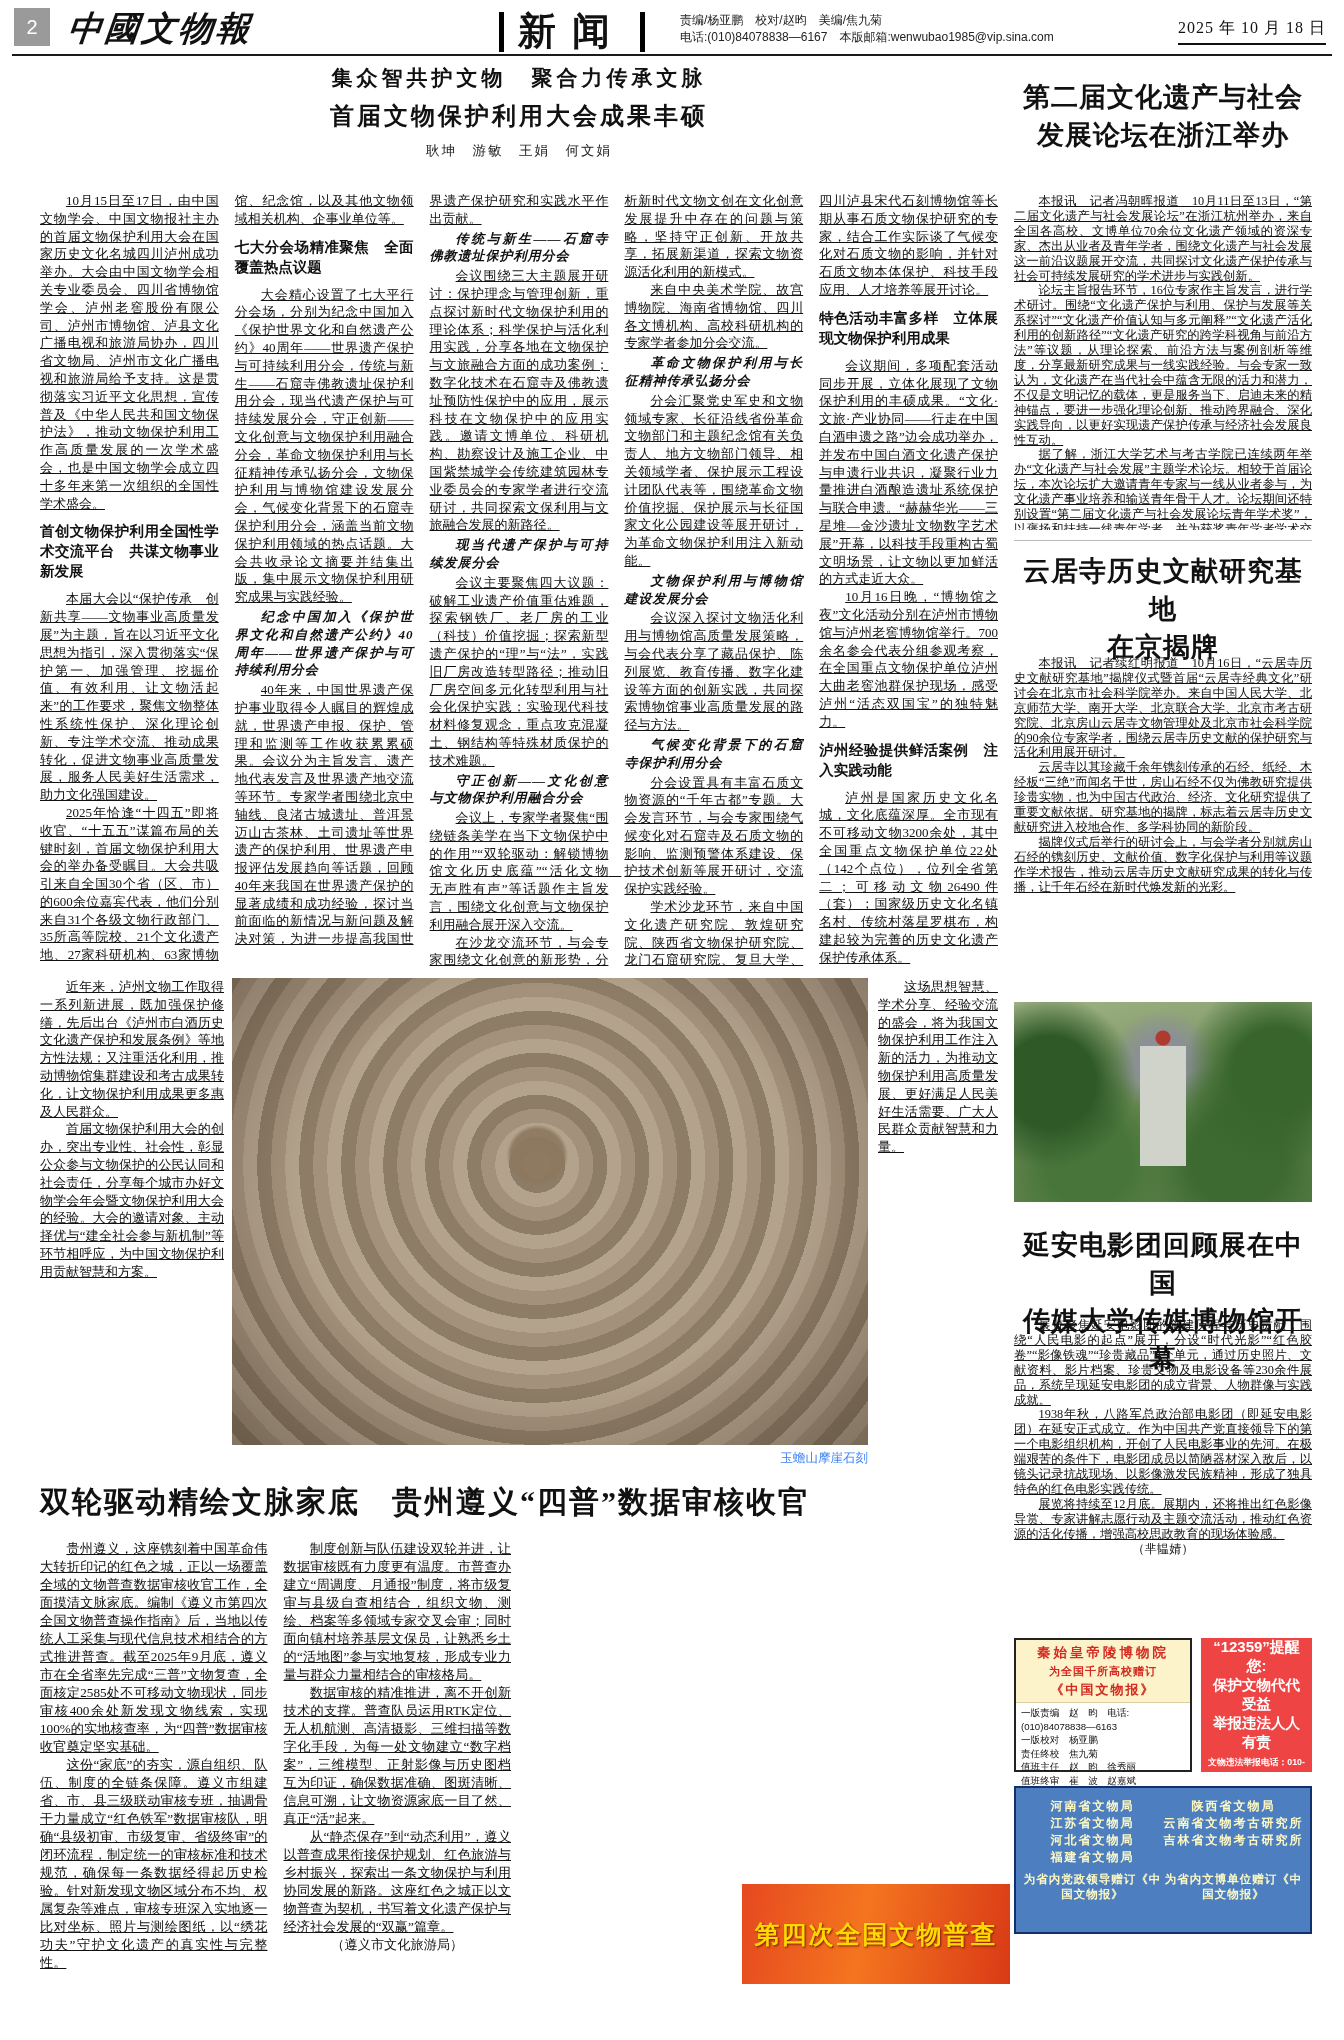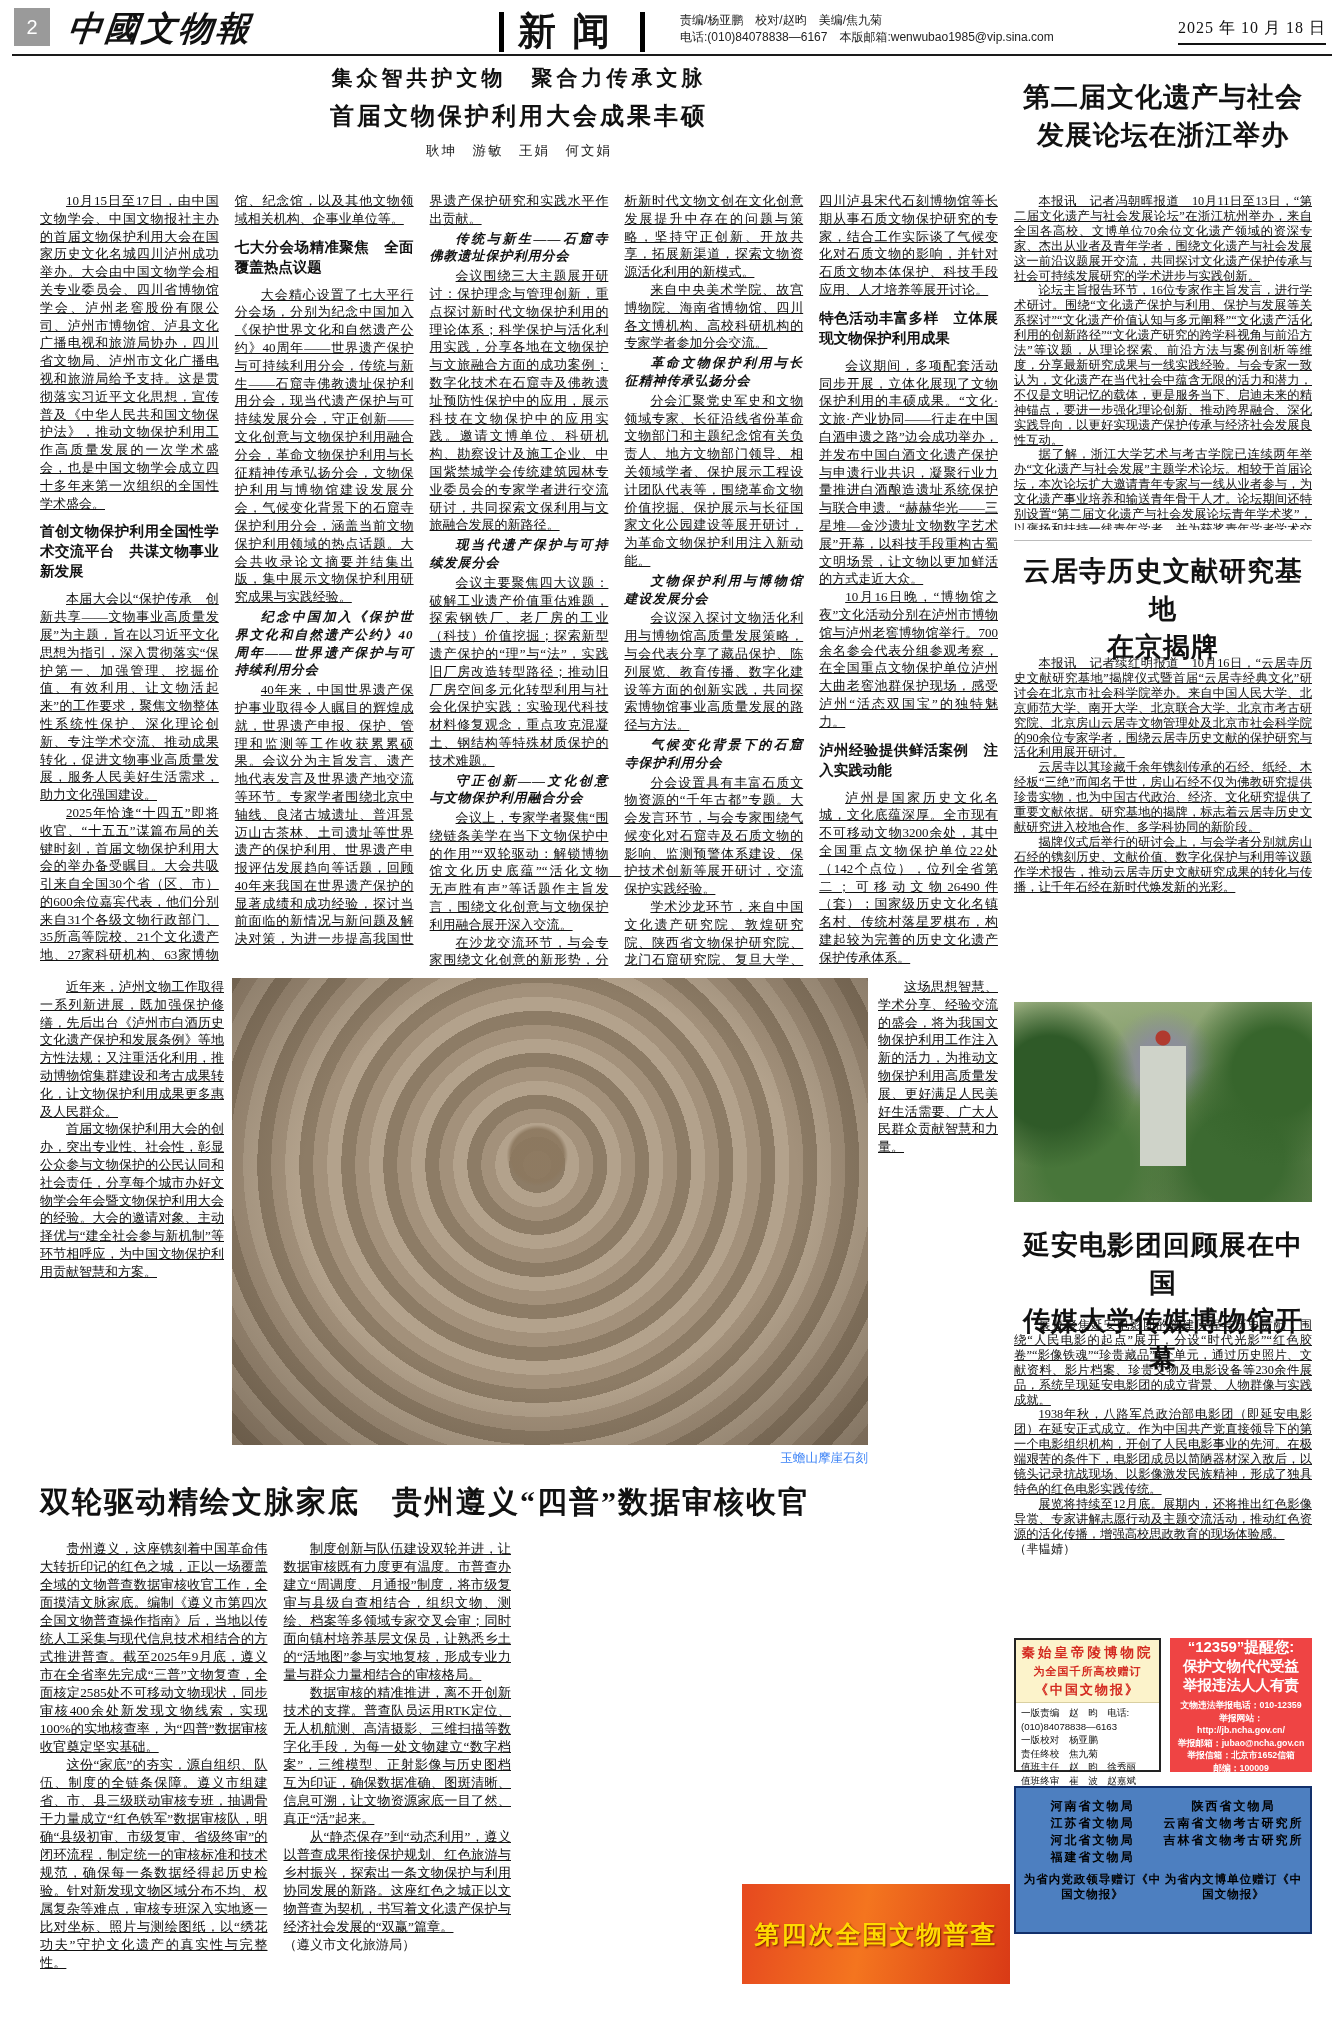--- a/index.html
+++ b/index.html
@@ -33,21 +33,21 @@
              font-size:13px;line-height:17.8px;text-align:justify;overflow-wrap:break-word;}
   .mid-left{position:absolute;left:40px;top:978px;width:184px;height:466px;overflow:hidden;
             font-size:13px;line-height:17.8px;text-align:justify;}
   .mid-right{position:absolute;left:878px;top:978px;width:120px;height:466px;overflow:hidden;
              font-size:13px;line-height:17.8px;text-align:justify;}
 
   .bk-p{margin:0;text-indent:2em;text-decoration:underline;}
   .bk-h{margin:9px 0;font-family:"Liberation Sans",sans-serif;font-weight:bold;font-size:14.5px;
         line-height:20px;text-indent:0;}
   .bk-k{margin:2px 0;text-indent:2em;font-style:italic;font-weight:600;letter-spacing:1px;}
-  .bk-sign{margin:0;text-align:left;text-indent:0;}
+  .bk-sign{margin:0;text-align:center;text-indent:0;}
 
   
   .photo-main{position:absolute;left:232px;top:978px;width:636px;height:467px;
      background:
        radial-gradient(circle at 48% 38%, rgba(140,120,95,.9) 0 6%, rgba(0,0,0,0) 7%),
        repeating-radial-gradient(circle at 48% 40%, #a3917b 0 14px, #8d7c66 14px 28px, #b3a28c 28px 42px),
        radial-gradient(circle at 12% 80%, #8d3f2c 0 18%, rgba(0,0,0,0) 40%),
        radial-gradient(circle at 85% 85%, #77523c 0 14%, rgba(0,0,0,0) 35%),
        radial-gradient(circle at 80% 10%, #6d675f 0 20%, rgba(0,0,0,0) 45%),
        radial-gradient(circle at 30% 15%, #9b9186 0 25%, rgba(0,0,0,0) 50%),
@@ -82,35 +82,35 @@
 
   
   .sb-h2{position:absolute;left:1014px;width:298px;text-align:center;font-weight:900;
          font-size:27px;line-height:38px;letter-spacing:1px;}
   .sb-body{position:absolute;left:1014px;width:298px;overflow:hidden;
            font-size:12.3px;line-height:14.9px;text-align:justify;}
   .sb-rule{position:absolute;left:1014px;width:298px;border-top:1px solid #bbb;}
 
   
   .ads{position:absolute;left:1014px;top:1638px;width:298px;height:134px;display:flex;gap:9px;}
-  .ad1{width:147px;border:2px solid #222;background:#fff;box-sizing:border-box;}
+  .ad1{width:178px;border:2px solid #222;background:#fff;box-sizing:border-box;}
   .ad1-title{background:#fcf3cb;text-align:center;color:#d42a20;font-family:"Liberation Sans",sans-serif;
              font-weight:bold;padding:4px 2px 3px;border-bottom:1px solid #d9cfa0;}
   .ad1-t1{font-size:13.5px;letter-spacing:3px;}
   .ad1-t2{font-size:11px;letter-spacing:1px;margin-top:2px;}
   .ad1-t3{font-size:13px;letter-spacing:2px;margin-top:2px;}
   .ad1-staff{padding:3px 5px;font-size:9.6px;line-height:13.5px;font-family:"Liberation Sans",sans-serif;color:#111;}
   .ad2{flex:1;background:#ef4444;color:#fff;font-family:"Liberation Sans",sans-serif;
        padding:0 6px;box-sizing:border-box;text-align:center;}
   .ad2-t1{font-weight:900;font-size:15px;}
   .ad2-t2{font-weight:900;font-size:14.5px;line-height:19px;}
   .ad2-small{margin-top:4px;font-size:8.8px;line-height:12.5px;font-weight:bold;}
 
   .blue-banner{position:absolute;left:1014px;top:1786px;width:298px;height:148px;background:#4d7fc0;
-               border:2px solid #12306b;box-sizing:border-box;color:#000000;
+               border:2px solid #12306b;box-sizing:border-box;color:#fef9c3;
                font-family:"Liberation Sans",sans-serif;font-weight:bold;}
   .bb-cols{display:flex;padding:10px 6px 2px;}
   .bb-col{flex:1;text-align:center;font-size:12px;line-height:17px;letter-spacing:2px;}
   .bb-notes{display:flex;padding:4px 6px;}
   .bb-note{flex:1;text-align:center;font-size:11.5px;line-height:15px;letter-spacing:1px;}
 </style>
 </head>
 <body>
 
 <div class="page">

